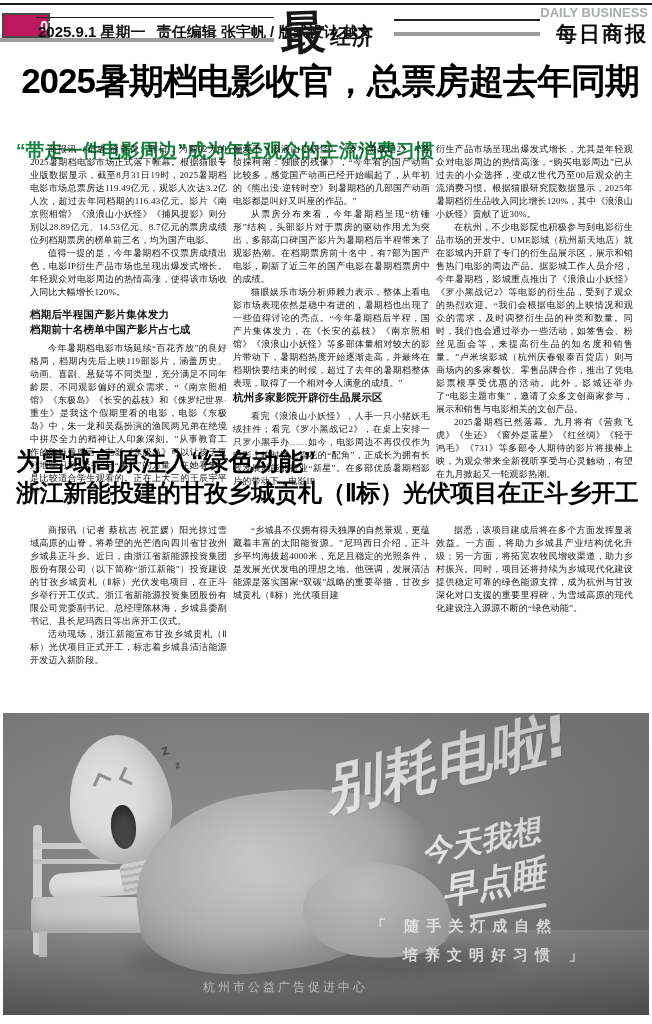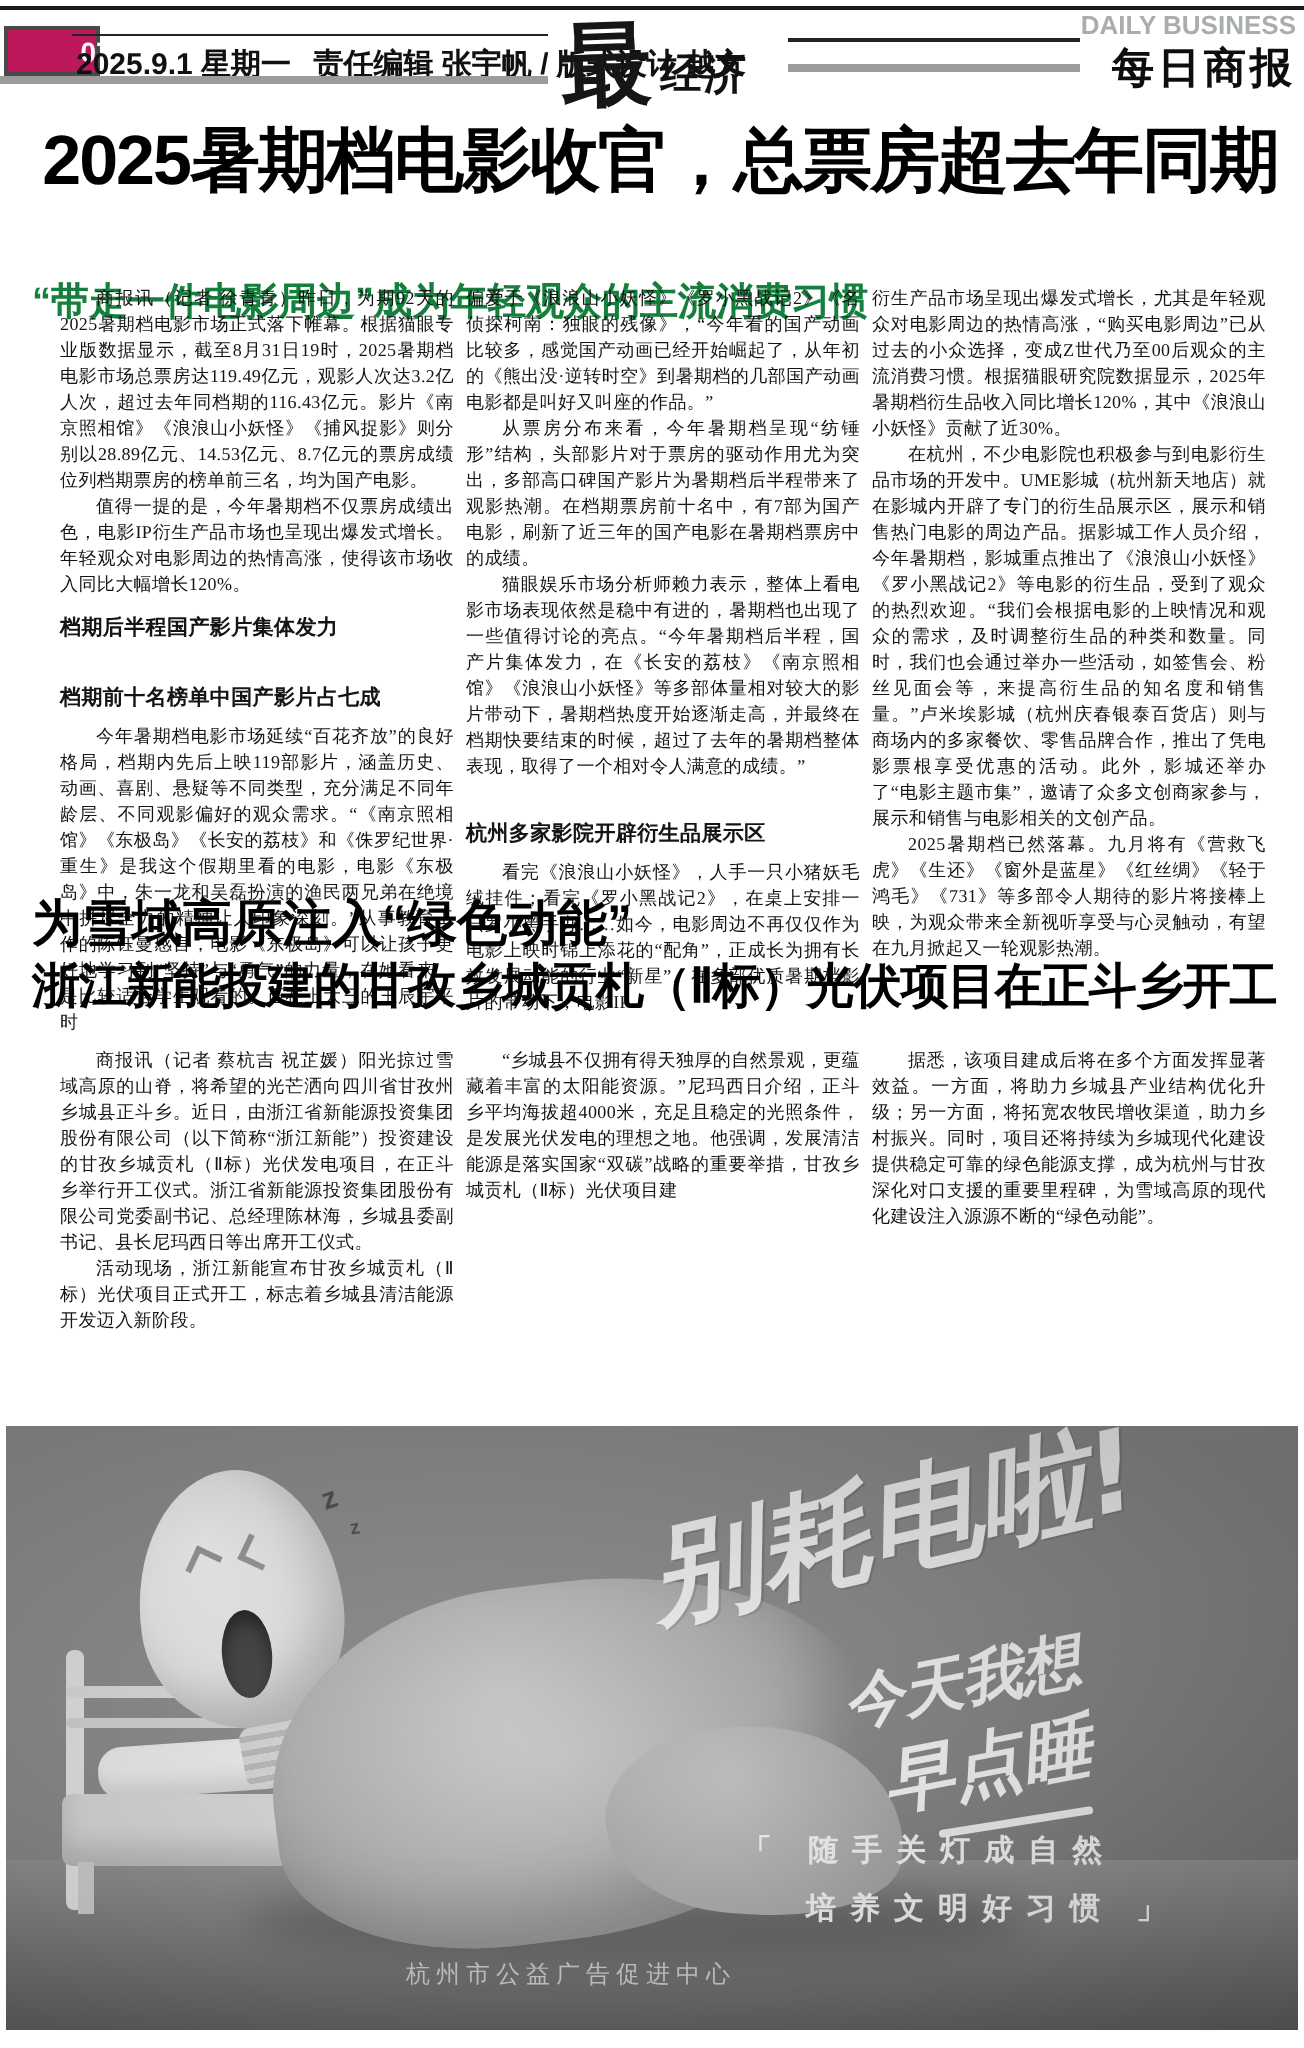--- a/index.html
+++ b/index.html
@@ -35,21 +35,21 @@
   .a1-subheadline{left:16px;top:110px;width:560px;font-family:"Liberation Sans",sans-serif;
                   font-weight:600;font-size:19px;color:#15803d;letter-spacing:0;margin-top:28px;}
 
   .col{width:197px;font-size:9px;line-height:13px;text-align:justify;color:#141414;
        letter-spacing:0.2px;}
   .col p{margin:0;text-indent:2em;}
   .col p.no-indent{text-indent:0;}
   .col .inhead{font-weight:bold;font-size:10.5px;line-height:15px;text-indent:0;
                font-family:"Liberation Sans",sans-serif;margin:0;}
   .col .inhead-gap{margin-top:8px;}
-  .col .inhead-after{margin-bottom:5px;margin-top:20px;}
+  .col .inhead-after{margin-bottom:5px;}
   .a1c1{left:30px;top:143px;}
   .a1c2{left:233px;top:143px;}
   .a1c3{left:436px;top:143px;}
 
   
   .a2-headline1{left:16px;top:445px;font-family:"Liberation Sans",sans-serif;font-weight:900;
                 font-size:25px;color:#000;letter-spacing:0;}
   .a2-headline2{left:16px;top:477px;font-family:"Liberation Sans",sans-serif;font-weight:900;
                 font-size:24px;color:#000;letter-spacing:-0.5px;white-space:nowrap;}
   .a2c1{left:30px;top:524px;}

